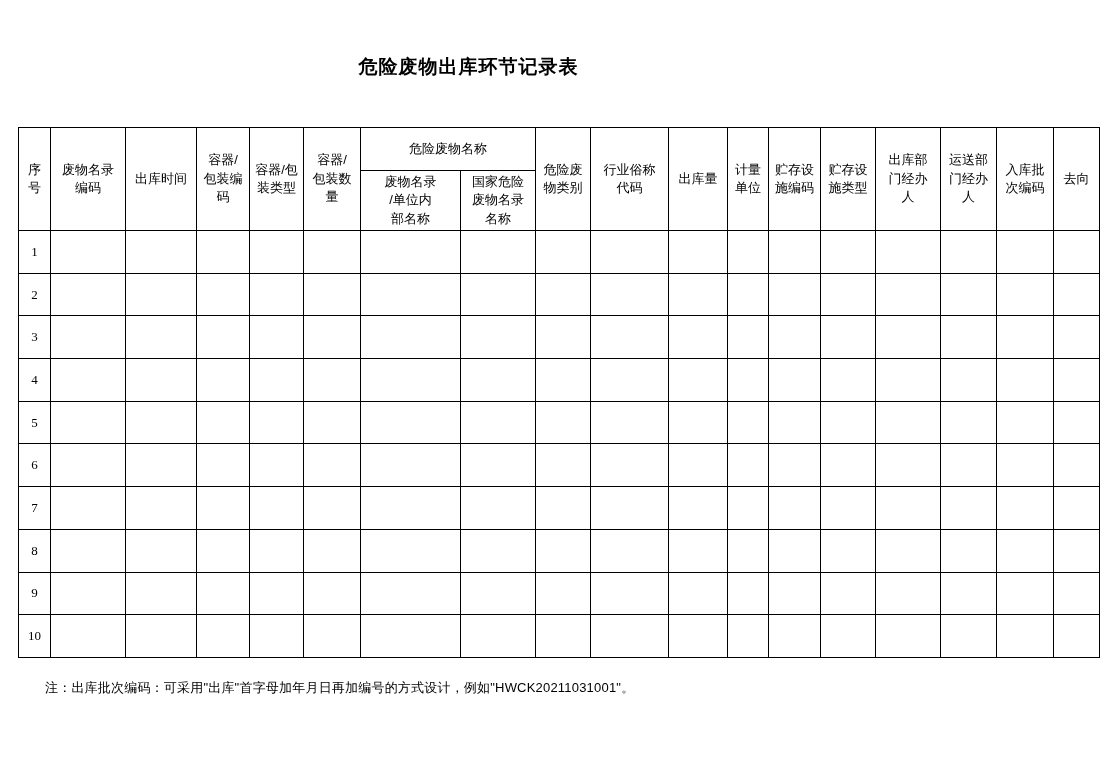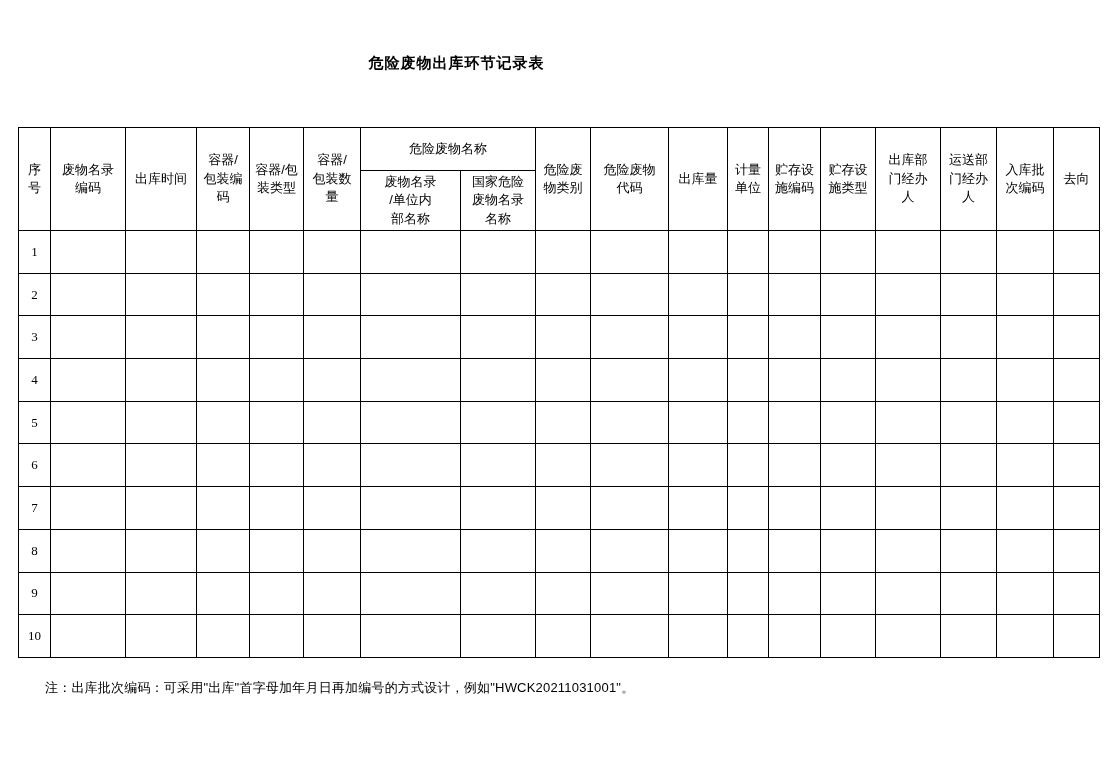--- a/index.html
+++ b/index.html
@@ -9,26 +9,26 @@
     width: 1115px;
     height: 761px;
     background: #ffffff;
     overflow: hidden;
     font-family: "Liberation Sans", sans-serif;
     color: #000000;
   }
   .doc-title {
     position: absolute;
     top: 54px;
-    left: 0;
+    left: 12px;
     width: 913px;
     text-align: center;
     font-family: "Liberation Serif", serif;
     font-weight: bold;
-    font-size: 15px;
+    font-size: 19px;
     letter-spacing: 1px;
     color: #000000;
   }
   table.record-table {
     position: absolute;
     top: 127px;
     left: 18px;
     width: 1081px;
     border-collapse: collapse;
     table-layout: fixed;
@@ -104,21 +104,21 @@
 包装编
 码</th>
         <th rowspan="2">容器/包
 装类型</th>
         <th rowspan="2">容器/
 包装数
 量</th>
         <th colspan="2">危险废物名称</th>
         <th rowspan="2">危险废
 物类别</th>
-        <th rowspan="2">危险废物
+        <th rowspan="2">行业俗称
 代码</th>
         <th rowspan="2">出库量</th>
         <th rowspan="2">计量
 单位</th>
         <th rowspan="2">贮存设
 施编码</th>
         <th rowspan="2">贮存设
 施类型</th>
         <th rowspan="2">出库部
 门经办

